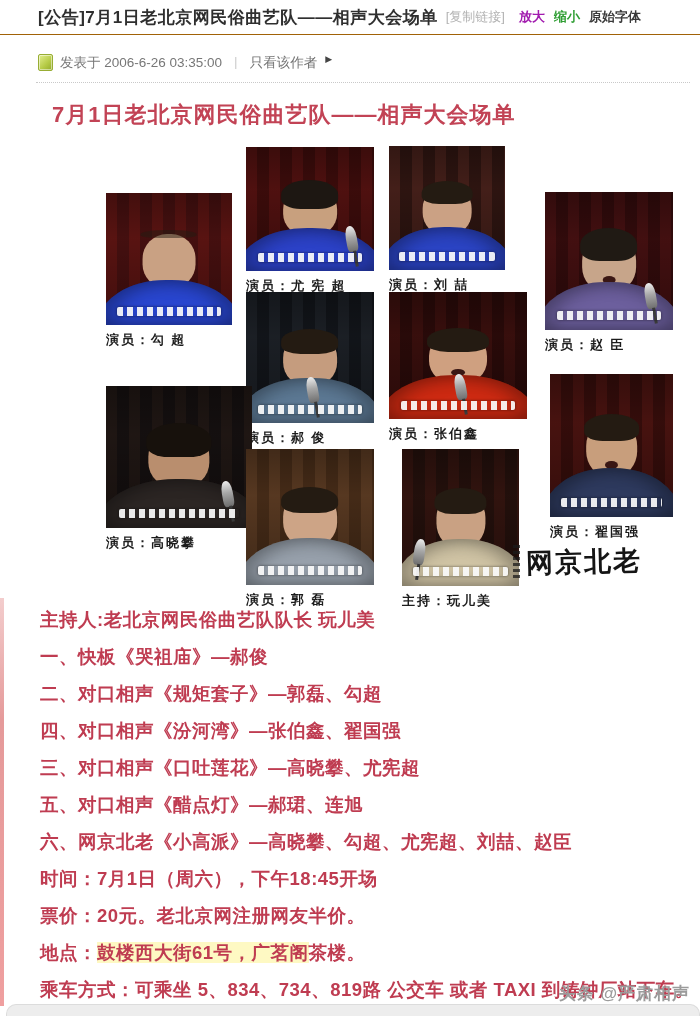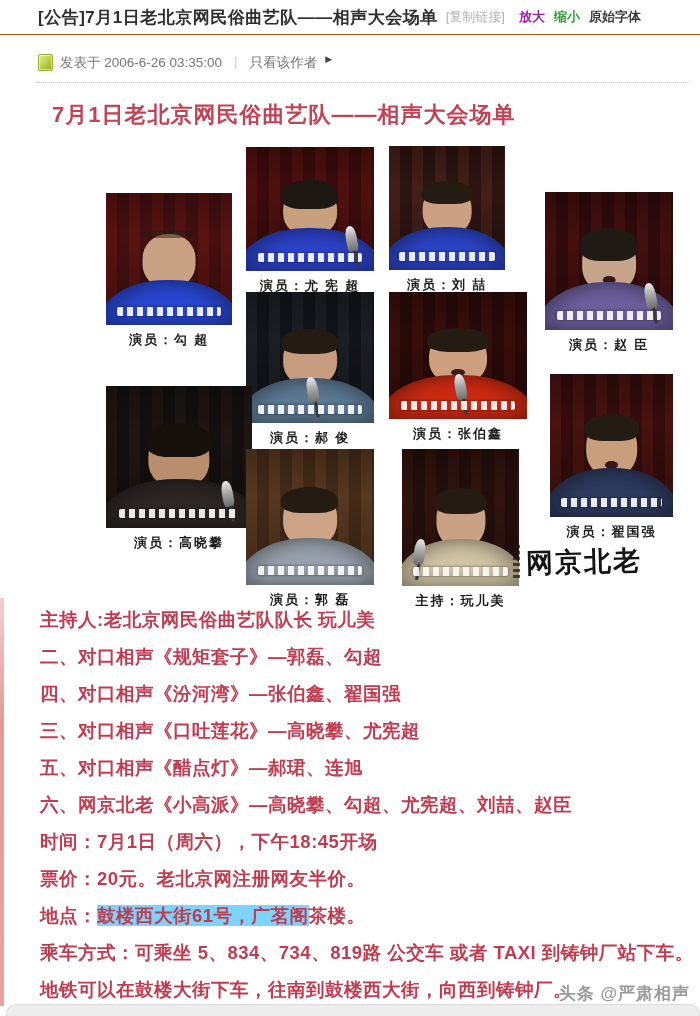--- a/index.html
+++ b/index.html
@@ -29,21 +29,21 @@
 
   
   .post-heading{position:absolute;left:40px;top:88px;margin:12px;font-size:22px;font-weight:bold;
                 color:#c24355;letter-spacing:1px;}
 
   
   .cell{position:absolute;}
   .photo{position:relative;width:100%;overflow:hidden;cursor:pointer;
          background:linear-gradient(rgba(0,0,0,.28),rgba(0,0,0,.04) 34%,rgba(0,0,0,.30)),
                     repeating-linear-gradient(90deg,var(--cA) 0 11px,var(--cB) 11px 23px);}
-  .caption{display:block;margin-top:6px;text-align:center;font-size:13px;font-weight:bold;
+  .caption{display:block;margin-top:6px;text-align:left;font-size:13px;font-weight:bold;
            color:#1c1c1c;letter-spacing:2px;font-family:"Liberation Serif","DejaVu Serif",serif;}
   .person{position:absolute;left:0;right:0;bottom:0;height:82%;}
   .head{position:absolute;bottom:34%;left:50%;transform:translateX(-50%);
         width:42%;height:50%;background:var(--skin);border-radius:46% 46% 44% 44%;}
   .head::before{content:'';position:absolute;top:-7%;left:-3%;right:-3%;height:46%;
         background:var(--hair,#241b12);border-radius:50% 50% 34% 34%;}
   .hair-none .head::before{height:15%;opacity:.5;}
   .hair-full .head::before{height:58%;top:-12%;}
   .mouth .head::after{content:'';position:absolute;left:50%;bottom:14%;transform:translateX(-50%);
         width:24%;height:14%;background:#3a1714;border-radius:50%;}
@@ -77,21 +77,21 @@
   .logo-seal{width:7px;height:34px;margin-right:6px;
              background:repeating-linear-gradient(#1a1a1a 0 3px,transparent 3px 6px);opacity:.75;}
   .logo-text{font-family:"Liberation Serif","DejaVu Serif",serif;font-weight:bold;font-size:27px;
              color:#151515;letter-spacing:2px;transform:rotate(-1.5deg);}
 
   
   .program{position:absolute;left:40px;top:601px;width:660px;font-size:18.5px;font-weight:bold;
            color:#bf3c51;line-height:37px;letter-spacing:.5px;}
   .program div{white-space:nowrap;}
   .program .wrap{white-space:normal;}
-  .hl{background:#7dd3fc;}
+  .hl{background:#fef9c3;}
 
   
   .left-strip{position:absolute;left:0;top:598px;width:4px;height:408px;
               background:linear-gradient(#f3cdcd,#e59a9a 30%,#ef9f9f);}
   .watermark{position:absolute;right:10px;top:982px;font-size:17px;font-weight:bold;
              color:#9b9b9b;letter-spacing:1px;padding-left:20px;}
   .bottom-bar{position:absolute;left:6px;right:0;bottom:0;height:11px;background:#ededed;
               border:1px solid #dcdcdc;border-bottom:none;border-radius:10px 10px 0 0;}
 </style>
 </head>
@@ -236,20 +236,21 @@
     <figcaption class="caption">演员：翟国强</figcaption>
   </figure>
 
   <div class="logo">
     <span class="logo-seal"></span>
     <span class="logo-text">网京北老</span>
   </div>
 
   <div class="program">
     <div>主持人:老北京网民俗曲艺队队长 玩儿美</div>
+    <div>一、快板《哭祖庙》—郝俊</div>
     <div>二、对口相声《规矩套子》—郭磊、勾超</div>
     <div>四、对口相声《汾河湾》—张伯鑫、翟国强</div>
     <div>三、对口相声《口吐莲花》—高晓攀、尤宪超</div>
     <div>五、对口相声《醋点灯》—郝珺、连旭</div>
     <div>六、网京北老《小高派》—高晓攀、勾超、尤宪超、刘喆、赵臣</div>
     <div>时间：7月1日（周六），下午18:45开场</div>
     <div>票价：20元。老北京网注册网友半价。</div>
     <div>
       <span>地点：</span><span class="hl">鼓楼西大街61号，广茗阁</span><span>茶楼。</span>
     </div>

